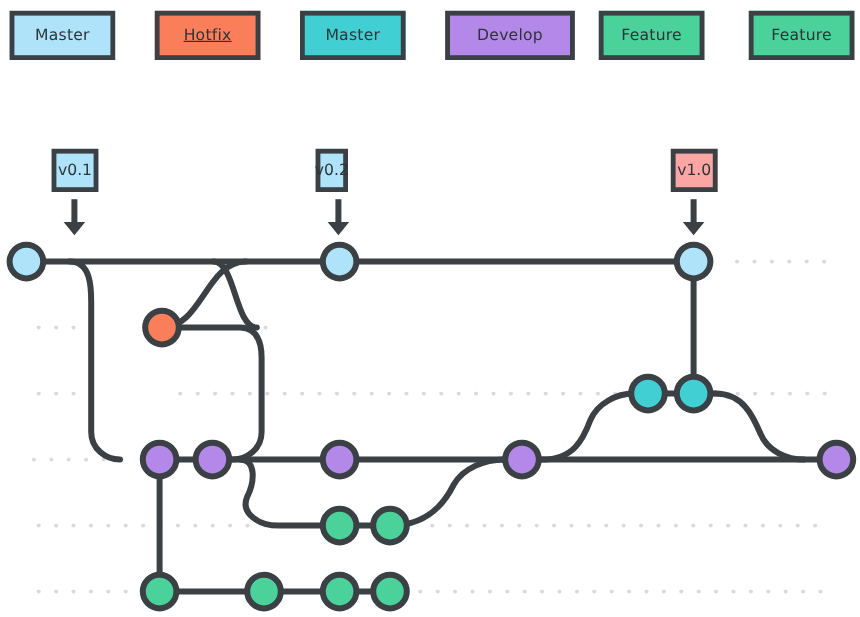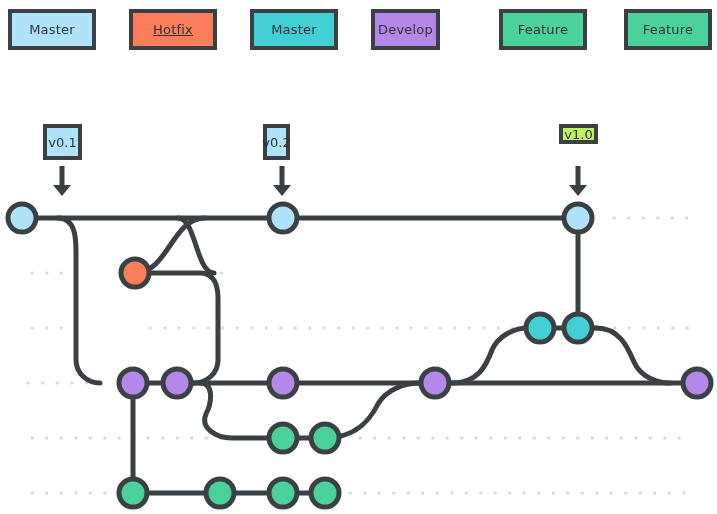--- a/index.html
+++ b/index.html
@@ -108,23 +108,23 @@
         <circle cx="220" cy="493" r="14" fill="#4BD19A" stroke="#3b4045" stroke-width="5"></circle>
         <circle cx="283" cy="493" r="14" fill="#4BD19A" stroke="#3b4045" stroke-width="5"></circle>
         <circle cx="325" cy="493" r="14" fill="#4BD19A" stroke="#3b4045" stroke-width="5"></circle>
       </g>
   </svg>
 
   <div id="legend-layer">
       <div class="legend-box" style="left: 8px; top: 9px; width: 88px; height: 41px; background: rgb(174, 227, 250); border-color: rgb(59, 64, 69); color: rgb(47, 51, 55);">Master</div>
       <div class="legend-box" style="left: 129px; top: 9px; width: 88px; height: 41px; background: rgb(251, 126, 91); border-color: rgb(59, 64, 69); color: rgb(47, 51, 55); text-decoration: underline;">Hotfix</div>
       <div class="legend-box" style="left: 250px; top: 9px; width: 88px; height: 41px; background: rgb(65, 207, 212); border-color: rgb(59, 64, 69); color: rgb(47, 51, 55);">Master</div>
-      <div class="legend-box" style="left: 371px; top: 9px; width: 69px; height: 41px; background: rgb(179, 136, 232); border-color: rgb(59, 64, 69); color: rgb(47, 51, 55);">Develop</div>
+      <div class="legend-box" style="left: 371px; top: 9px; width: 108px; height: 41px; background: rgb(179, 136, 232); border-color: rgb(59, 64, 69); color: rgb(47, 51, 55);">Develop</div>
       <div class="legend-box" style="left: 499px; top: 9px; width: 88px; height: 41px; background: rgb(75, 209, 154); border-color: rgb(59, 64, 69); color: rgb(47, 51, 55);">Feature</div>
       <div class="legend-box" style="left: 624px; top: 9px; width: 88px; height: 41px; background: rgb(75, 209, 154); border-color: rgb(59, 64, 69); color: rgb(47, 51, 55);">Feature</div>
     </div>
   <div id="tag-layer">
       <div class="tag-box" style="left: 43px; top: 124px; width: 39px; height: 36px; background: rgb(174, 227, 250); border-color: rgb(59, 64, 69); color: rgb(47, 51, 55);">v0.1</div>
       <div class="tag-box" style="left: 263px; top: 124px; width: 27px; height: 36px; background: rgb(174, 227, 250); border-color: rgb(59, 64, 69); color: rgb(47, 51, 55);">v0.2</div>
-      <div class="tag-box" style="left: 559px; top: 124px; width: 39px; height: 20px; background: #bef264; border-color: rgb(59, 64, 69); color: rgb(47, 51, 55);">v1.0</div>
+      <div class="tag-box" style="left: 559px; top: 124px; width: 39px; height: 36px; background: #fca5a5; border-color: rgb(59, 64, 69); color: rgb(47, 51, 55);">v1.0</div>
     </div>
 
 </div>
 
 </body></html>

